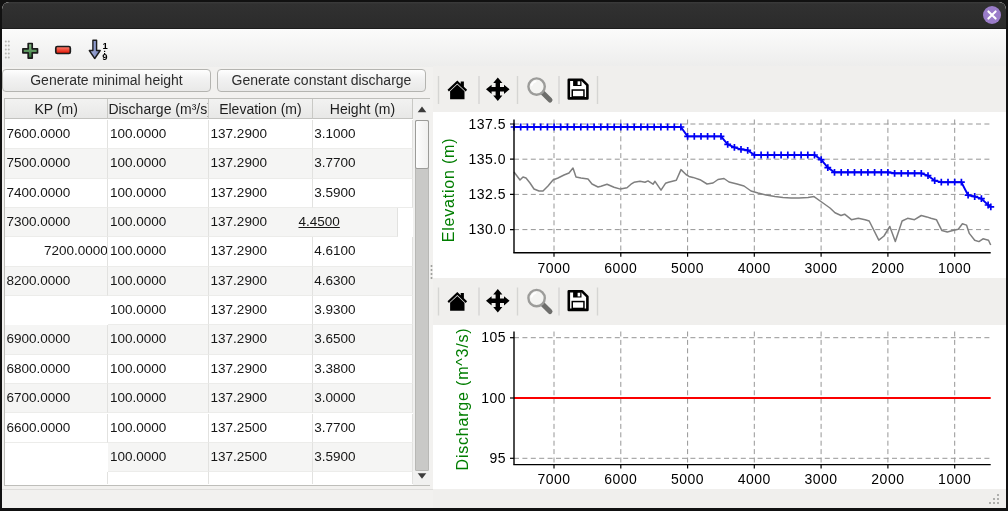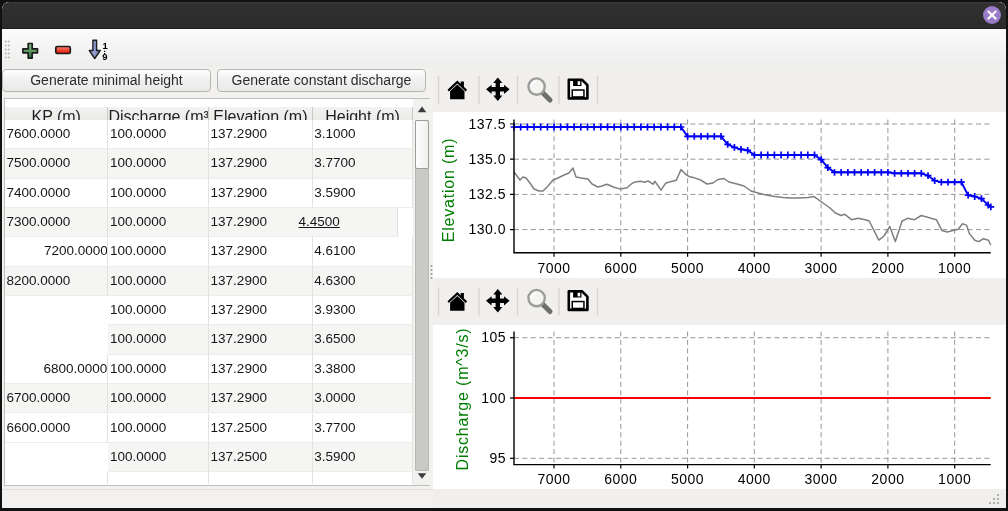--- a/index.html
+++ b/index.html
@@ -5,21 +5,21 @@
 html,body { width:1008px; height:511px; background:#111; font-family:"Liberation Sans", sans-serif; overflow:hidden; }
 #win { position:absolute; left:2px; top:2px; width:1004px; height:506px; background:#f2f1ef; border-radius:7px 7px 0 0; overflow:hidden; }
 .abs { position:absolute; }
 text { font-family:"Liberation Sans", sans-serif; }
 #titlebar { left:0; top:0; width:1004px; height:27px; background:linear-gradient(#3c3c3c,#313131 8%,#2b2b2b); border-radius:7px 7px 0 0; border-bottom:1px solid #1d1d1d;}
 #title { width:100%; text-align:center; top:6px; color:#f6f6f6; font-size:13.5px; font-weight:bold; letter-spacing:0.1px;}
 #closebtn { left:981px; top:4px; width:18px; height:18px; border-radius:50%; background:#9a7cc9; }
 #toolbar { left:0; top:27px; width:1004px; height:38px; background:linear-gradient(#fbfbfb,#ededec); }
 .btn { top:67px; height:23px; border:1px solid #b4b4b0; border-radius:4px; background:linear-gradient(#fefefe,#f2f2f2 40%,#e9e9e8); color:#2d2d2d; font-size:14px; text-align:center; line-height:21px; }
 #table { left:2px; top:96px; width:426px; height:387.5px; border:1px solid #bebeba; background:#fff; }
-.hdr { top:8px; height:20px; white-space:nowrap; overflow:hidden; background:linear-gradient(#f2f2f1,#e8e8e7); border-right:1px solid #c9c9c5; border-bottom:1px solid #c3c3c0; color:#1e1e1e; font-size:16px; text-align:center; line-height:20px; }
+.hdr { top:0; height:20px; white-space:nowrap; overflow:hidden; background:linear-gradient(#f2f2f1,#e8e8e7); border-right:1px solid #c9c9c5; border-bottom:1px solid #c3c3c0; color:#1e1e1e; font-size:14px; text-align:center; line-height:20px; }
 .cell { font-size:13.5px; color:#161616; padding-left:1.5px; line-height:28.4px; border-right:1px solid #e2e2e0; height:29.35px; white-space:nowrap; overflow:hidden;}
 .row0 { background:#fff; }
 .row1 { background:#f5f5f4; }
 svg { position:absolute; left:0; top:0; }
 </style></head>
 <body>
 <div id="win">
 <div id="titlebar" class="abs"></div>
 <div id="closebtn" class="abs">
       <svg width="18" height="18">
@@ -85,24 +85,25 @@
 <div class="cell row0 abs" style="left:103.4px; top:138.4px; width:100.7px; border-bottom:1px solid #ececea;">100.0000</div>
 <div class="cell row0 abs" style="left:204.1px; top:138.4px; width:103.6px; border-bottom:1px solid #ececea;">137.2900</div>
 <div class="cell row0 abs" style="left:307.7px; top:138.4px; width:100.7px; border-bottom:1px solid #ececea;">4.6100</div>
 <div class="cell row1 abs" style="left:0px; top:167.8px; width:103.4px; border-bottom:1px solid #ececea;">8200.0000</div>
 <div class="cell row1 abs" style="left:103.4px; top:167.8px; width:100.7px; border-bottom:1px solid #ececea;">100.0000</div>
 <div class="cell row1 abs" style="left:204.1px; top:167.8px; width:103.6px; border-bottom:1px solid #ececea;">137.2900</div>
 <div class="cell row1 abs" style="left:307.7px; top:167.8px; width:100.7px; border-bottom:1px solid #ececea;">4.6300</div>
 <div class="cell row0 abs" style="left:103.4px; top:197.1px; width:100.7px; border-bottom:1px solid #ececea;">100.0000</div>
 <div class="cell row0 abs" style="left:204.1px; top:197.1px; width:103.6px; border-bottom:1px solid #ececea;">137.2900</div>
 <div class="cell row0 abs" style="left:307.7px; top:197.1px; width:100.7px; border-bottom:1px solid #ececea;">3.9300</div>
+<div class="cell row1 abs" style="left:0px; top:226.4px; width:103.4px; border-bottom:1px solid #ececea;">6900.0000</div>
 <div class="cell row1 abs" style="left:103.4px; top:226.4px; width:100.7px; border-bottom:1px solid #ececea;">100.0000</div>
 <div class="cell row1 abs" style="left:204.1px; top:226.4px; width:103.6px; border-bottom:1px solid #ececea;">137.2900</div>
 <div class="cell row1 abs" style="left:307.7px; top:226.4px; width:100.7px; border-bottom:1px solid #ececea;">3.6500</div>
-<div class="cell row0 abs" style="left:0px; top:255.8px; width:103.4px; border-bottom:1px solid #ececea;text-align:right;">6800.0000</div>
+<div class="cell row0 abs" style="left:0px; top:255.8px; width:103.4px; border-bottom:1px solid #ececea;">6800.0000</div>
 <div class="cell row0 abs" style="left:103.4px; top:255.8px; width:100.7px; border-bottom:1px solid #ececea;">100.0000</div>
 <div class="cell row0 abs" style="left:204.1px; top:255.8px; width:103.6px; border-bottom:1px solid #ececea;">137.2900</div>
 <div class="cell row0 abs" style="left:307.7px; top:255.8px; width:100.7px; border-bottom:1px solid #ececea;">3.3800</div>
 <div class="cell row1 abs" style="left:0px; top:285.1px; width:103.4px; border-bottom:1px solid #ececea;">6700.0000</div>
 <div class="cell row1 abs" style="left:103.4px; top:285.1px; width:100.7px; border-bottom:1px solid #ececea;">100.0000</div>
 <div class="cell row1 abs" style="left:204.1px; top:285.1px; width:103.6px; border-bottom:1px solid #ececea;">137.2900</div>
 <div class="cell row1 abs" style="left:307.7px; top:285.1px; width:100.7px; border-bottom:1px solid #ececea;">3.0000</div>
 <div class="cell row0 abs" style="left:0px; top:314.5px; width:103.4px; border-bottom:1px solid #ececea;">6600.0000</div>
 <div class="cell row0 abs" style="left:103.4px; top:314.5px; width:100.7px; border-bottom:1px solid #ececea;">100.0000</div>
 <div class="cell row0 abs" style="left:204.1px; top:314.5px; width:103.6px; border-bottom:1px solid #ececea;">137.2500</div>

